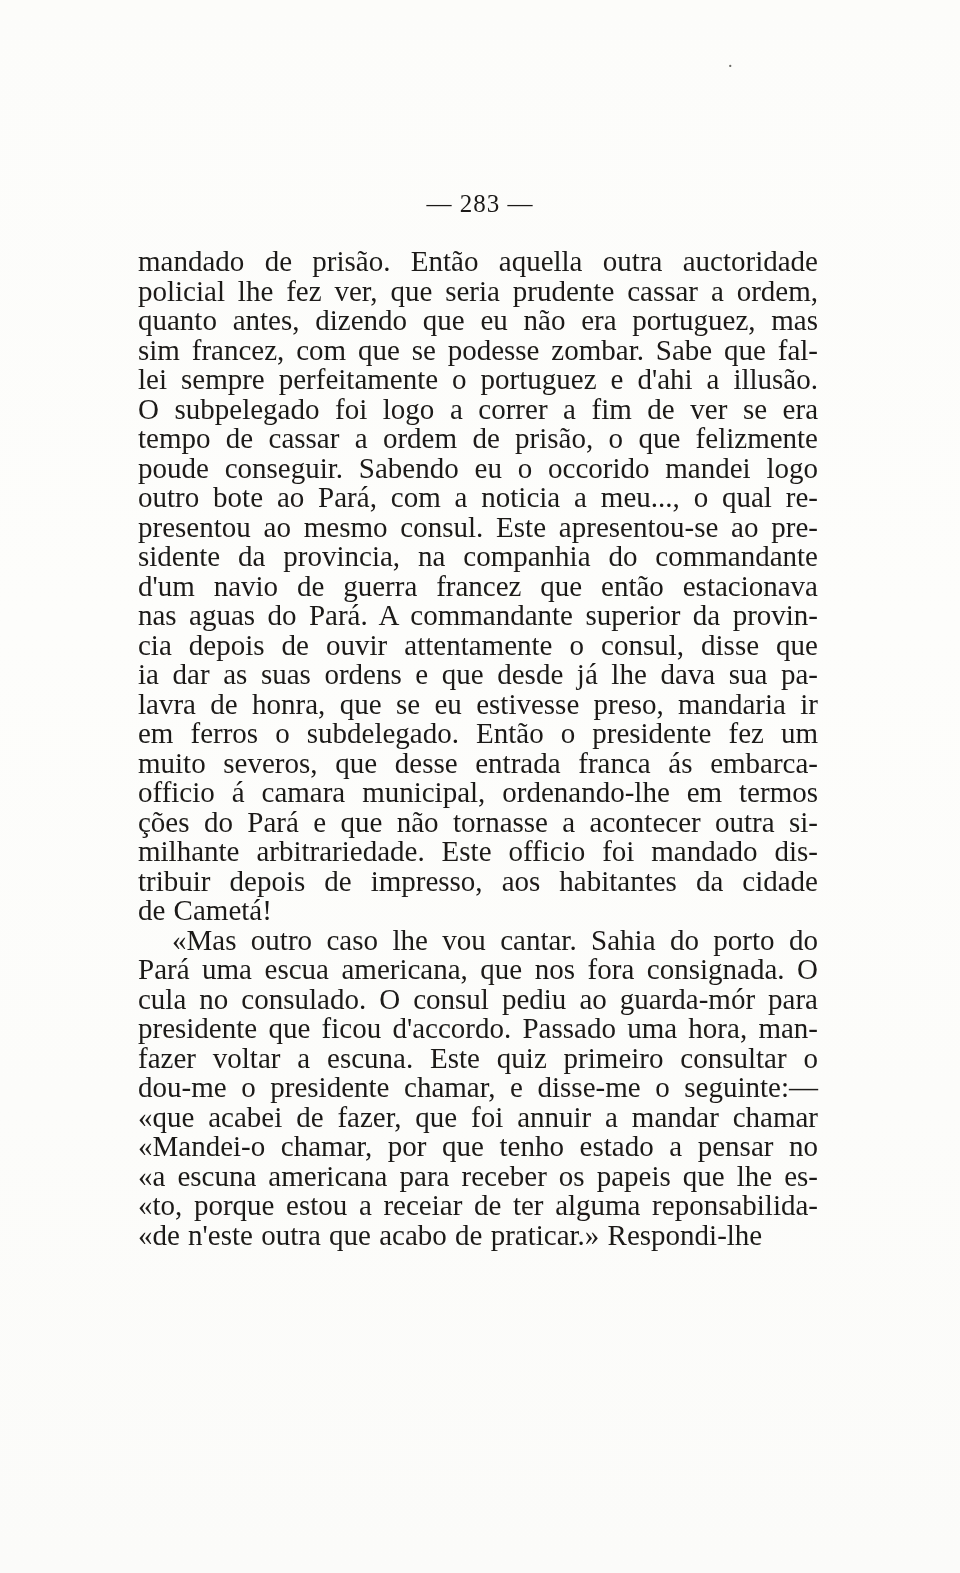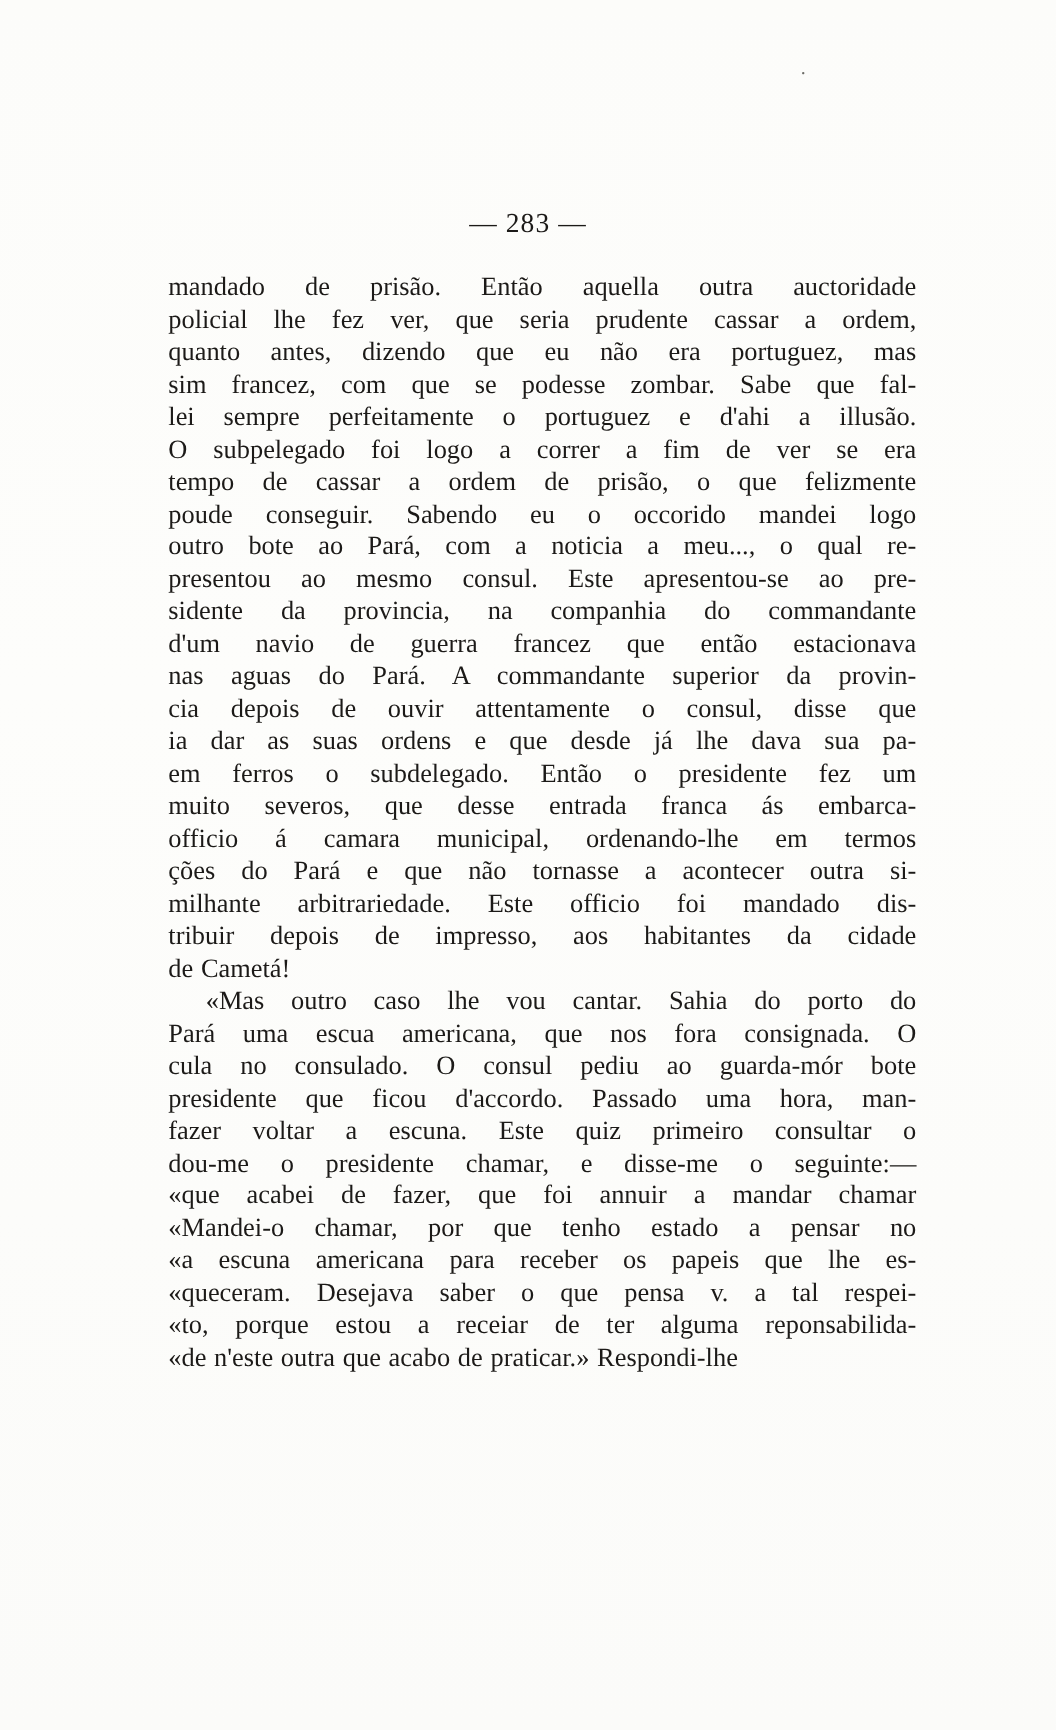--- a/index.html
+++ b/index.html
@@ -36,22 +36,21 @@
     text-align: center;
     font-size: 25px;
     letter-spacing: 1px;
     color: #1c1a18;
   }
   .text-block {
     position: absolute;
     left: 138px;
     top: 247px;
     width: 680px;
-    font-size: 24px;
-    margin-left: 15px;
+    font-size: 29px;
   }
   .paragraph {
     margin: 0;
   }
   .line {
     height: 29.5px;
     line-height: 29.5px;
     text-align: justify;
     text-align-last: justify;
     word-spacing: 1px;
@@ -82,36 +81,36 @@
         <div class="line">O subpelegado foi logo a correr a fim de ver se era</div>
         <div class="line">tempo de cassar a ordem de prisão, o que felizmente</div>
         <div class="line">poude conseguir. Sabendo eu o occorido mandei logo</div>
         <div class="line">outro bote ao Pará, com a noticia a meu..., o qual re-</div>
         <div class="line">presentou ao mesmo consul. Este apresentou-se ao pre-</div>
         <div class="line">sidente da provincia, na companhia do commandante</div>
         <div class="line">d'um navio de guerra francez que então estacionava</div>
         <div class="line">nas aguas do Pará. A commandante superior da provin-</div>
         <div class="line">cia depois de ouvir attentamente o consul, disse que</div>
         <div class="line">ia dar as suas ordens e que desde já lhe dava sua pa-</div>
+        <div class="line">lavra de honra, que se eu estivesse preso, mandaria ir</div>
         <div class="line">em ferros o subdelegado. Então o presidente fez um</div>
         <div class="line">muito severos, que desse entrada franca ás embarca-</div>
         <div class="line">officio á camara municipal, ordenando-lhe em termos</div>
         <div class="line">ções do Pará e que não tornasse a acontecer outra si-</div>
         <div class="line">milhante arbitrariedade. Este officio foi mandado dis-</div>
         <div class="line">tribuir depois de impresso, aos habitantes da cidade</div>
         <div class="line last">de Cametá!</div>
       </div>
       <div class="paragraph">
         <div class="line indent">«Mas outro caso lhe vou cantar. Sahia do porto do</div>
         <div class="line">Pará uma escua americana, que nos fora consignada. O</div>
-        <div class="line">cula no consulado. O consul pediu ao guarda-mór bote</div>
+        <div class="line">cula no consulado. O consul pediu ao guarda-mór para</div>
         <div class="line">presidente que ficou d'accordo. Passado uma hora, man-</div>
         <div class="line">fazer voltar a escuna. Este quiz primeiro consultar o</div>
         <div class="line">dou-me o presidente chamar, e disse-me o seguinte:—</div>
         <div class="line">«que acabei de fazer, que foi annuir a mandar chamar</div>
         <div class="line">«Mandei-o chamar, por que tenho estado a pensar no</div>
         <div class="line">«a escuna americana para receber os papeis que lhe es-</div>
-        <div class="line">«queceram. Desejava saber o que pensa v. a tal respei-</div>
         <div class="line">«to, porque estou a receiar de ter alguma reponsabilida-</div>
         <div class="line last">«de n'este outra que acabo de praticar.» Respondi-lhe</div>
       </div>
     </div>
 </div>
 
 </body></html>

